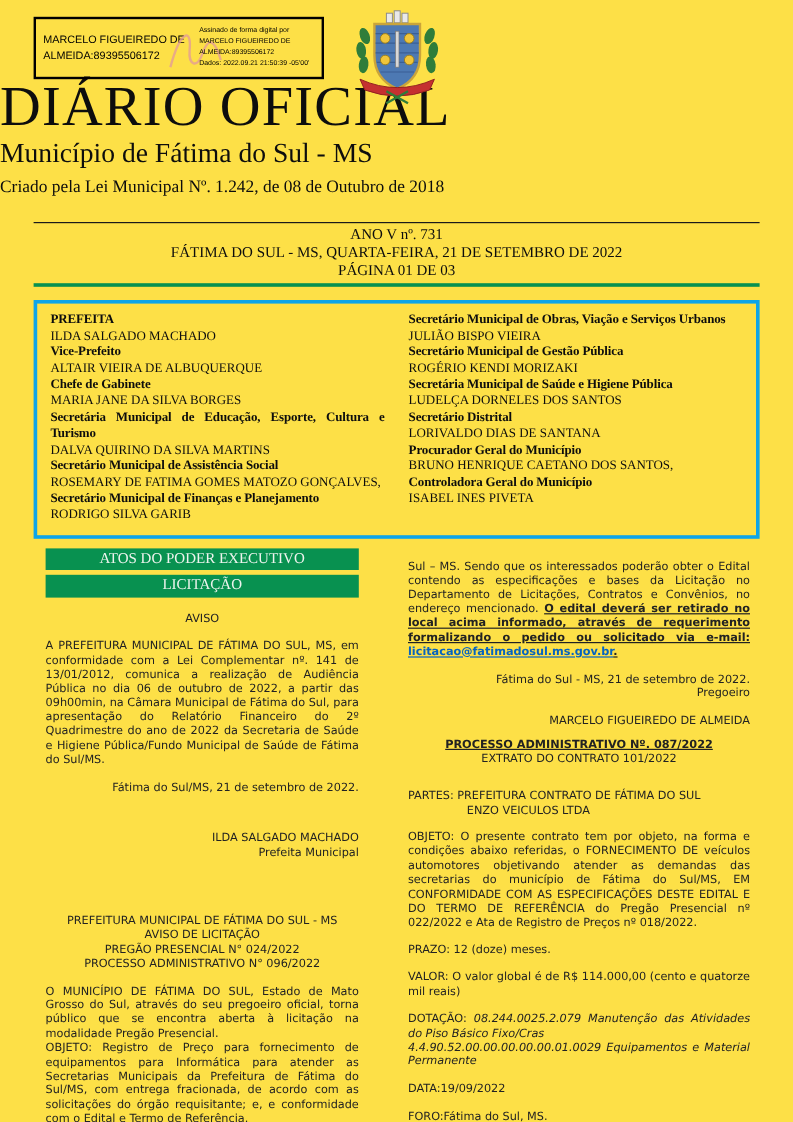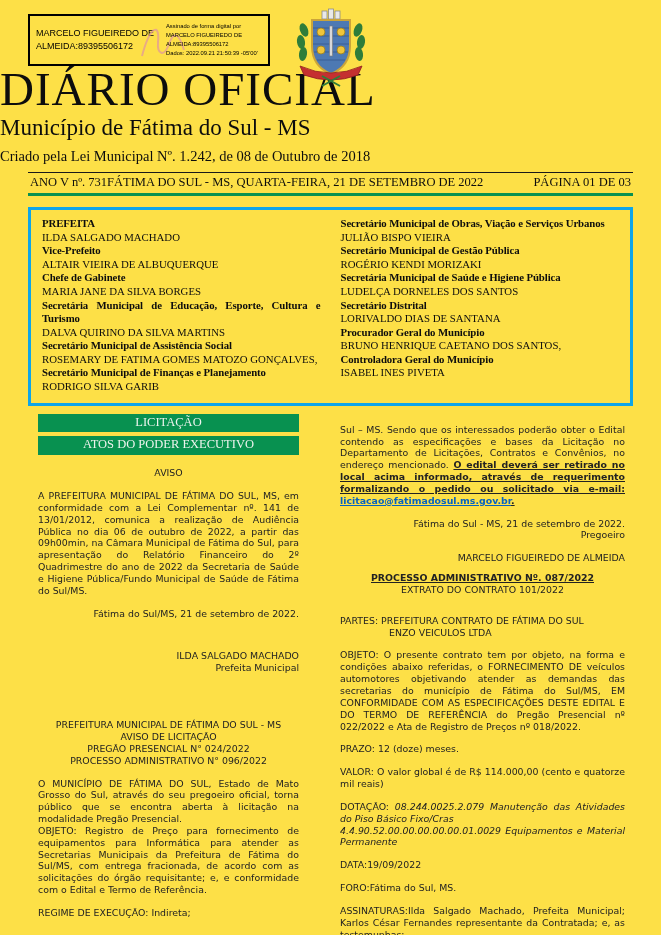--- a/index.html
+++ b/index.html
@@ -13,23 +13,23 @@
   .stamp-details{flex:1;font-size:5.8px;line-height:1.55;color:#000;padding-left:8px;position:relative;z-index:2;}
   .stamp-scribble{position:absolute;left:108px;top:4px;z-index:1;opacity:.75;}
   
   .crest{position:absolute;left:292px;top:8px;}
   
   .masthead{padding-top:66px;text-align:left;font-family:"Liberation Serif",serif;color:#0d0d0d;}
   .gz-title{font-size:47px;line-height:1.02;letter-spacing:1px;font-weight:500;}
   .gz-subtitle{font-size:23px;margin-top:1px;}
   .gz-tagline{font-size:14.5px;margin-top:7px;}
   
-  .issue-bar{margin:7px 28px 0;border-top:1.5px solid #1a1a1a;border-bottom:3px solid #089150;
+  .issue-bar{margin:20px 28px 0;border-top:1.5px solid #1a1a1a;border-bottom:3px solid #089150;
              display:flex;justify-content:space-between;align-items:center;
-             font-family:"Liberation Serif",serif;font-size:12.5px;padding:2px 2px 3px;color:#0d0d0d;}
+             font-family:"Liberation Serif",serif;font-size:12.5px;padding:2px 2px 3px;color:#0d0d0d;flex-direction:column;}
   .issue-center{flex:1;text-align:left;}
   
   .officials{margin:11px 28px 0;border:3px solid #0ea5e9;padding:7px 11px 9px;
              display:flex;gap:20px;font-family:"Liberation Serif",serif;font-size:10.8px;
              line-height:1.26;color:#0d0d0d;}
   .off-col{flex:1;min-width:0;}
   .off-role{font-weight:bold;text-align:justify;letter-spacing:-0.1px;}
   .off-name{text-align:left;}
   
   .section-bar{background:#089150;color:#eef4ee;text-align:center;
@@ -145,22 +145,22 @@
       <div class="off-role">Procurador Geral do Município</div>
       <div class="off-name">BRUNO HENRIQUE CAETANO DOS SANTOS,</div>
       <div class="off-role">Controladora Geral do Município</div>
       <div class="off-name">ISABEL INES PIVETA</div>
     </div>
   </div>
 
   <div class="body-cols">
 
     <div class="col-left">
+      <div class="section-bar">ATOS DO PODER EXECUTIVO</div>
       <div class="section-bar">LICITAÇÃO</div>
-      <div class="section-bar">ATOS DO PODER EXECUTIVO</div>
       <div class="gap-s"></div>
 
       <p class="center b">AVISO</p>
       <p>A PREFEITURA MUNICIPAL DE FÁTIMA DO SUL, MS, em conformidade com a Lei Complementar nº. 141 de 13/01/2012, comunica a realização de Audiência Pública no dia 06 de outubro de 2022, a partir das 09h00min, na Câmara Municipal de Fátima do Sul, para apresentação do Relatório Financeiro do 2º Quadrimestre do ano de 2022 da Secretaria de Saúde e Higiene Pública/Fundo Municipal de Saúde de Fátima do Sul/MS.</p>
       <p class="right">Fátima do Sul/MS, 21 de setembro de 2022.</p>
       <div class="gap-m"></div>
       <p class="right b nospace">ILDA SALGADO MACHADO</p>
       <p class="right">Prefeita Municipal</p>
       <div class="gap-l"></div>
 

